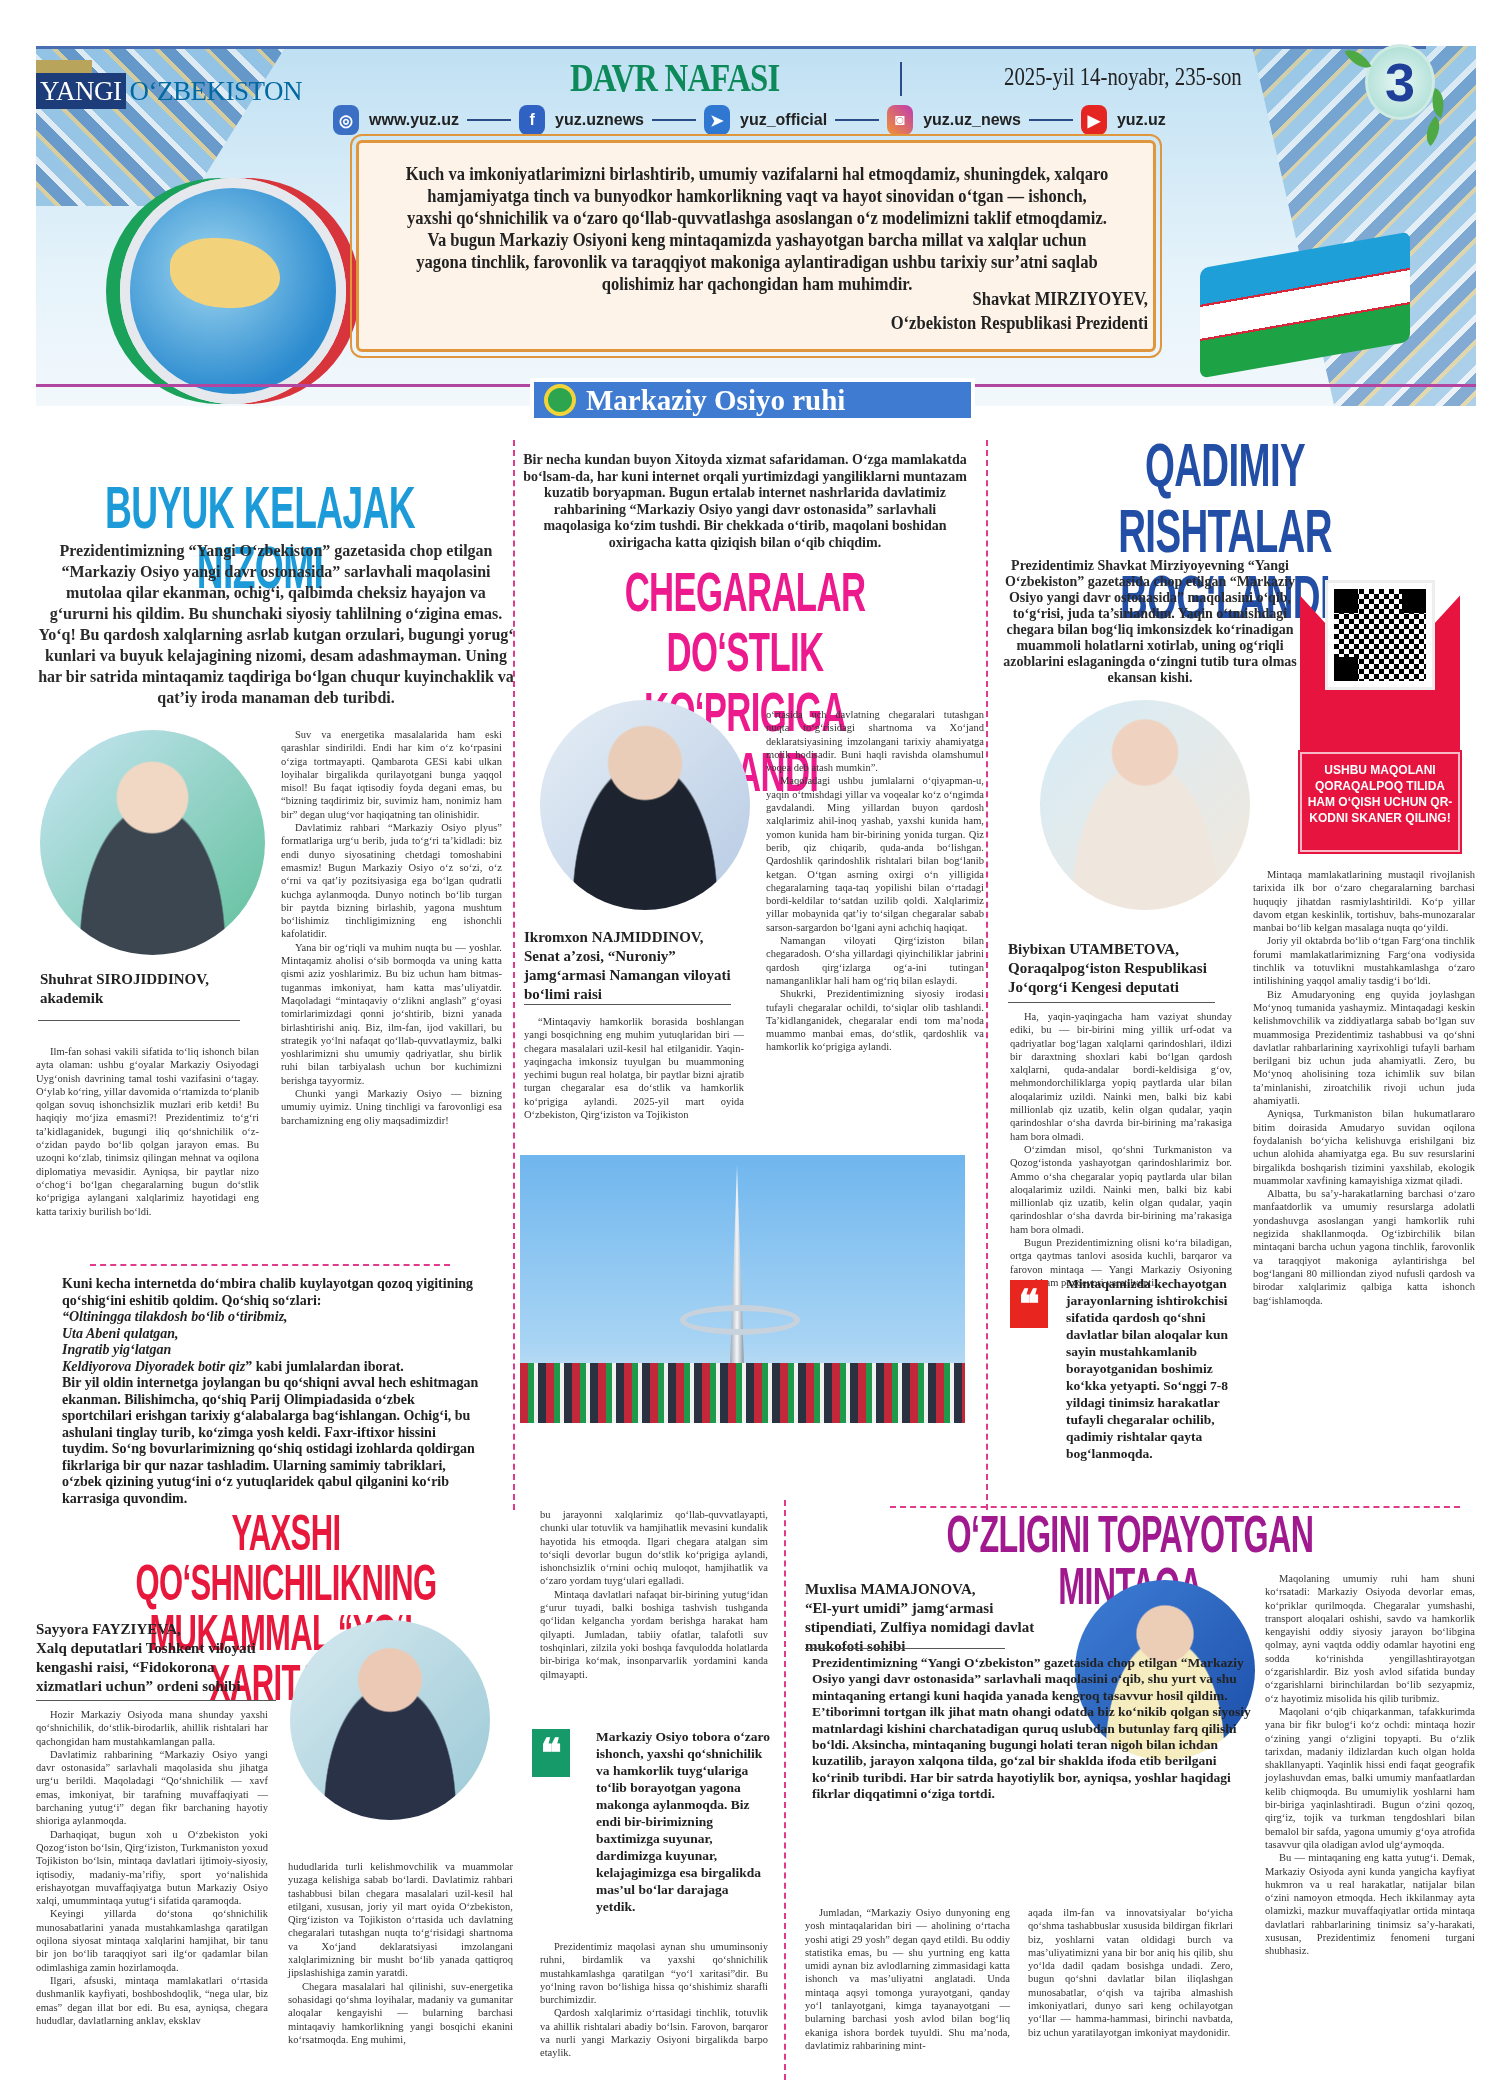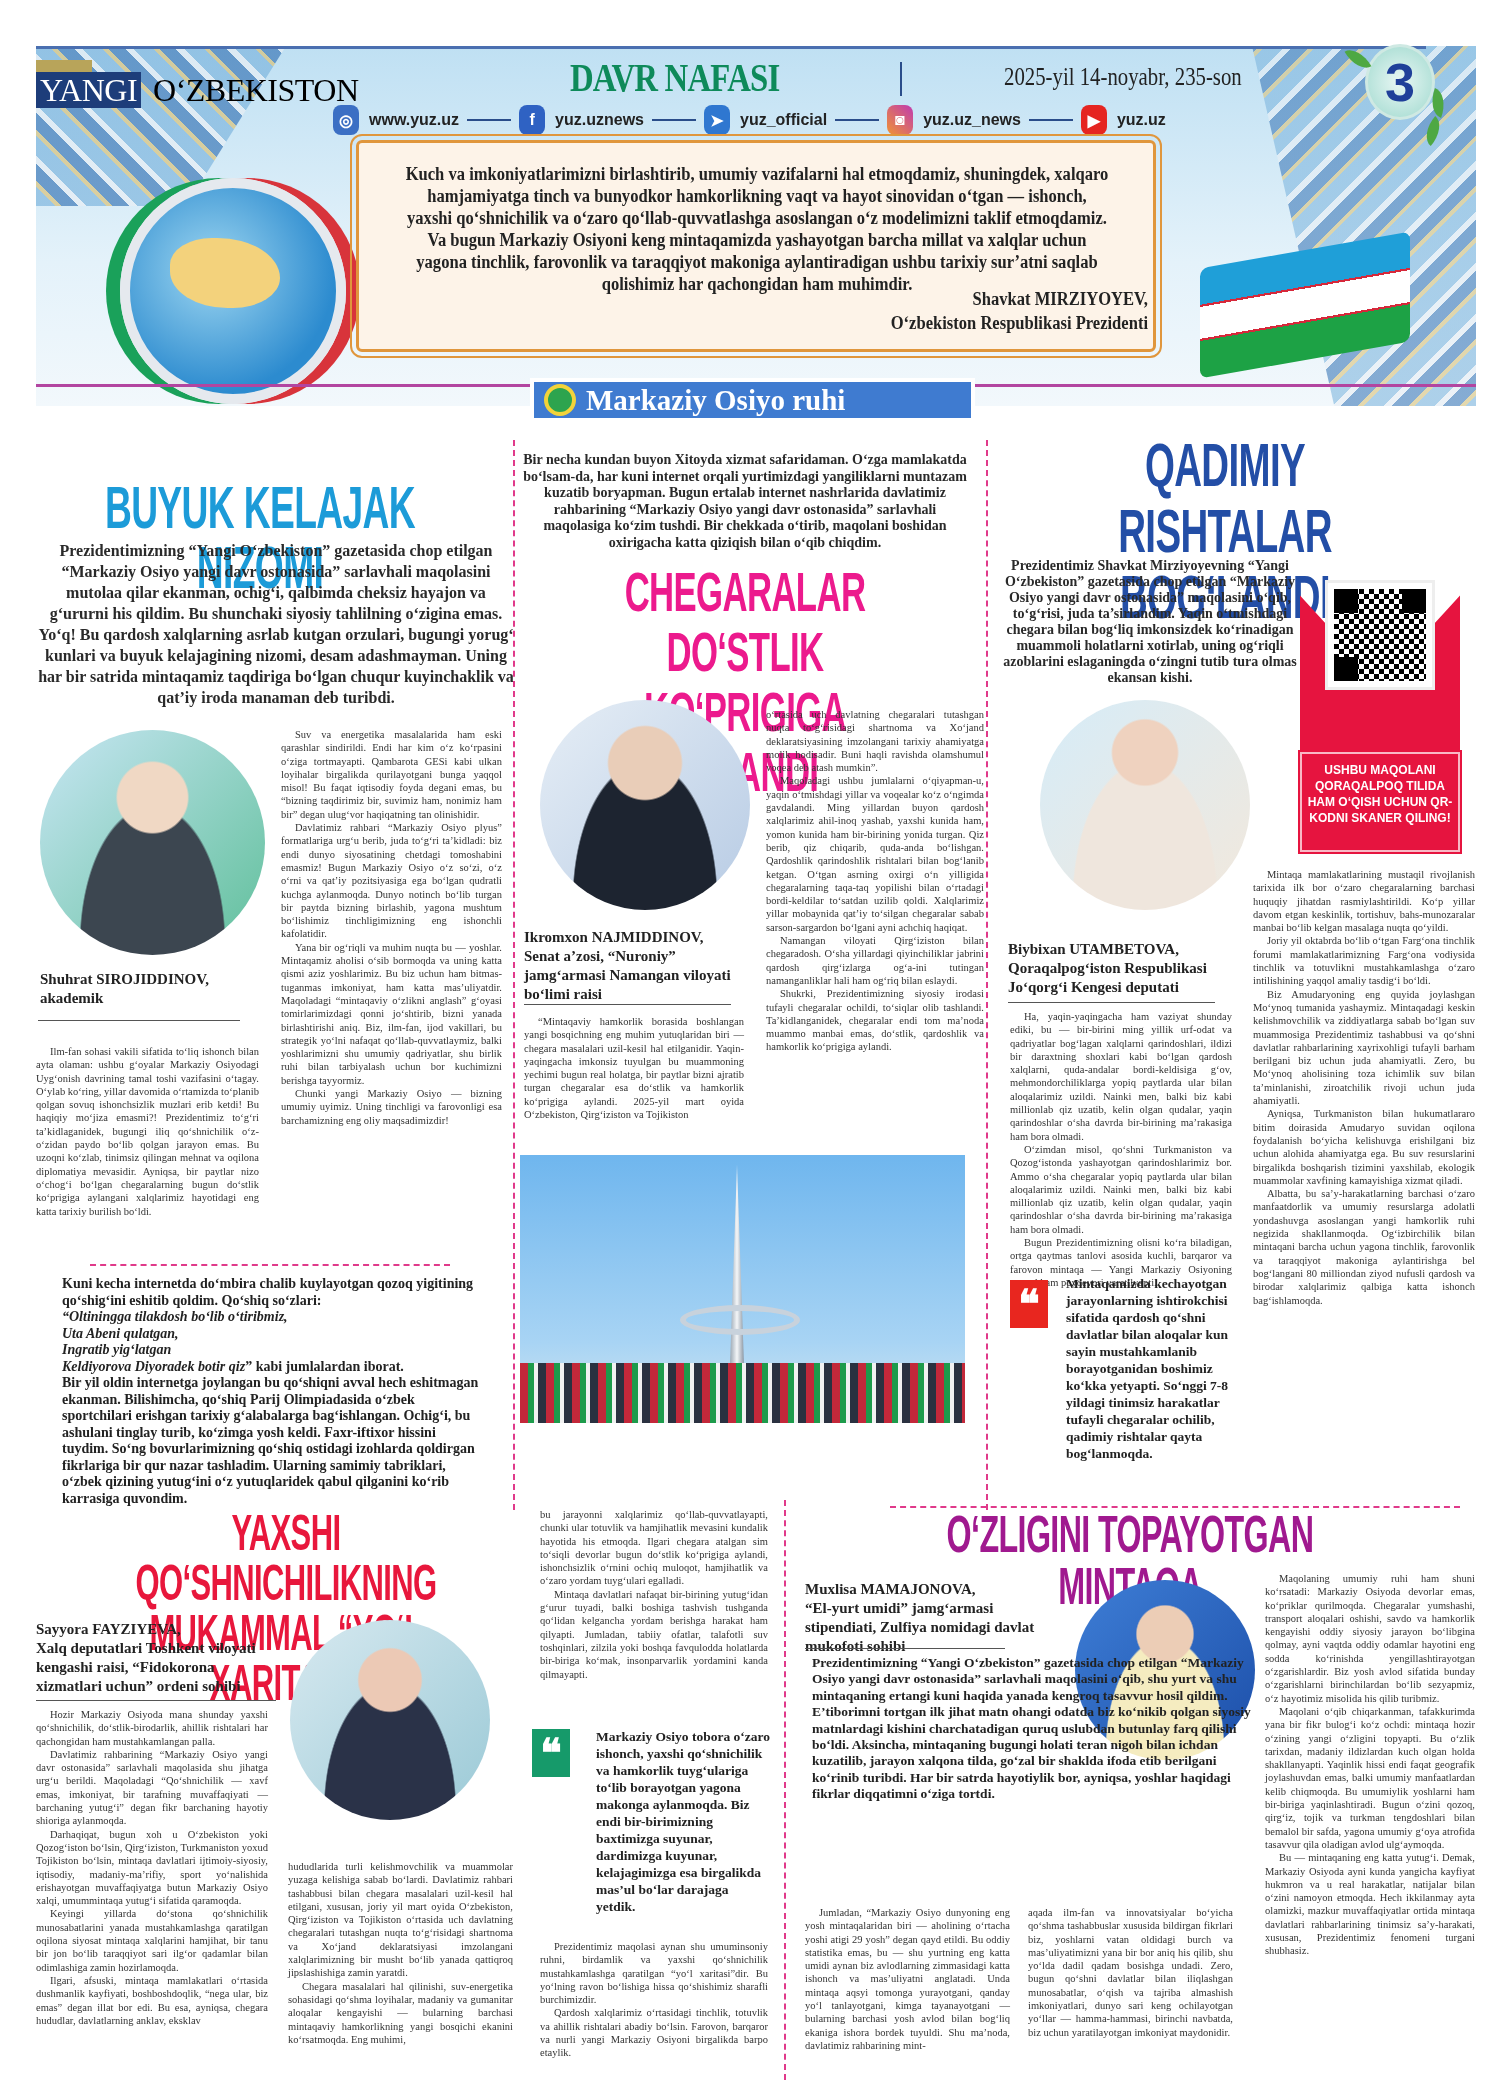--- a/index.html
+++ b/index.html
@@ -4,23 +4,23 @@
 <style>
 *{box-sizing:border-box;margin:0;padding:0}
 body{width:1512px;height:2098px;background:#fff;font-family:"Liberation Serif",serif;color:#222;position:relative;overflow:hidden}
 .abs{position:absolute}
 
 #banner{left:36px;top:46px;width:1440px;height:360px;background:linear-gradient(180deg,#bfe0f3 0%,#e4f2fa 60%,#f2f8fc 100%);overflow:hidden}
 #banner .tile-l{position:absolute;left:0;top:0;width:250px;height:160px;background:repeating-linear-gradient(45deg,#7fb6de 0 14px,#d9c27a 14px 18px,#3d79b8 18px 30px,#e8eef4 30px 36px);opacity:.7;clip-path:polygon(0 0,100% 0,60% 100%,0 100%)}
 #banner .tile-r{position:absolute;right:0;top:0;width:320px;height:420px;background:repeating-linear-gradient(-45deg,#7fb6de 0 14px,#d9c27a 14px 18px,#3d79b8 18px 30px,#e8eef4 30px 36px);opacity:.6;clip-path:polygon(30% 0,100% 0,100% 100%,60% 100%)}
 #topline{left:36px;top:46px;width:1390px;height:3px;background:#4a6fb0}
 #logo-bar{left:36px;top:60px;width:56px;height:14px;background:#b8a45a}
-#logo{left:36px;top:72px;height:38px;display:flex;align-items:flex-start;font-size:32px;letter-spacing:-0.5px}
+#logo{left:36px;top:72px;height:38px;display:flex;align-items:center;font-size:27px;letter-spacing:-0.5px}
 #logo .a{background:#1d3d7a;color:#fff;padding:2px 4px;line-height:32px}
-#logo .b{color:#000000;padding-left:12px}
+#logo .b{color:#0369a1;padding-left:4px}
 #section-name{left:570px;top:54px;font-size:40px;font-weight:bold;color:#0e8a5a;letter-spacing:-1px;transform:scaleX(.82);transform-origin:left}
 #sec-div{left:900px;top:62px;width:2px;height:34px;background:#2a4d8a}
 #dateline{left:1004px;top:62px;font-size:26px;color:#222;transform:scaleX(.8);transform-origin:left}
 #page-num{left:1365px;top:44px;width:70px;height:76px;border-radius:50%;background:radial-gradient(circle,#e9f7f4 0,#9fd9ce 100%);border:3px solid #cfe9e3;display:flex;align-items:center;justify-content:center;font-family:"Liberation Sans",sans-serif;font-weight:bold;font-size:54px;color:#1f3f99}
 .leaf{position:absolute;width:16px;height:26px;background:#4ea843;border-radius:0 100% 0 100%}
 #social{left:333px;top:105px;display:flex;align-items:center;font-family:"Liberation Sans",sans-serif;font-weight:bold;font-size:16px;color:#222}
 .soc{display:flex;align-items:center;gap:10px}
 .soc .ic{width:26px;height:30px;border-radius:8px;display:flex;align-items:center;justify-content:center;color:#fff;font-size:16px}
 .soc-line{width:44px;height:2px;background:#2a4d8a;margin:0 8px}
 

